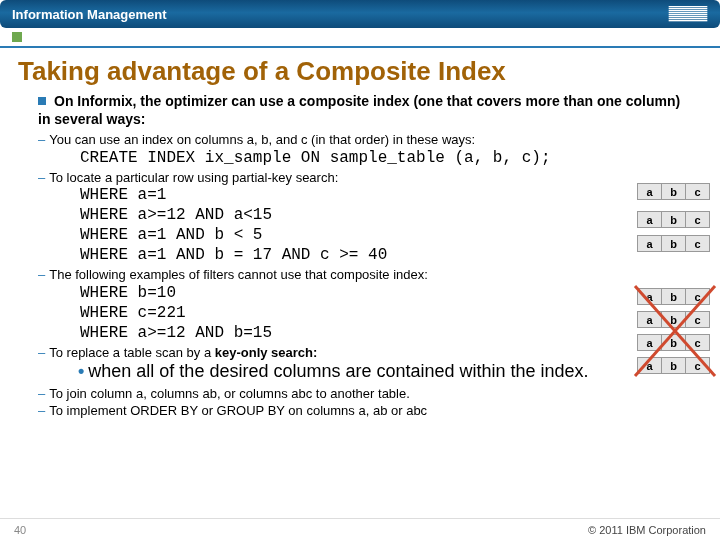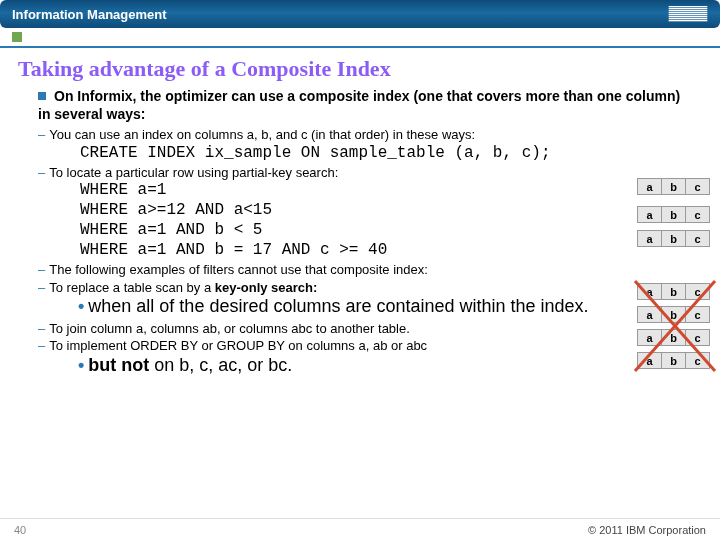--- a/index.html
+++ b/index.html
@@ -7,21 +7,21 @@
 
   .header-bar { width: 100%; height: 28px; background: linear-gradient(#0e4b7a, #1a6aa0 45%, #0e4b7a); display: flex; align-items: center; padding: 0 12px; color: #fff; position: relative; border-radius: 6px; }
   .header-title { font-size: 13px; font-weight: bold; }
   .ibm-logo { position: absolute; right: 12px; top: 50%; transform: translateY(-50%); display: flex; gap: 1px; }
   .ibm-logo svg { height: 16px; }
 
   .topic-bar { width: 100%; height: 20px; background: #fff; display: flex; align-items: center; padding: 0 12px; font-size: 11px; color: #333; border-bottom: 2px solid #2a7bb5; }
   .green-sq { width: 10px; height: 10px; background: #6fa84f; margin-right: 6px; }
   .topic-dash { margin: 0 4px; color: #2a7bb5; }
 
-  .slide-title { color: #8b5cf6; font-size: 22px; font-weight: bold; padding: 8px 18px 6px; font-family: Liberation Serif, serif; }
+  .slide-title { color: #a16207; font-size: 26px; font-weight: bold; padding: 8px 18px 6px; }
 
   .content { padding: 0 26px 0 38px; position: relative; }
 
   .bullet-sq { display: inline-block; width: 8px; height: 8px; background: #2a7bb5; margin-right: 8px; vertical-align: 1px; }
   .lvl1 { font-size: 14px; font-weight: bold; line-height: 1.25; padding-left: 0; margin-bottom: 4px; }
 
   .lvl2 { font-size: 13px; color: #000; line-height: 1.2; margin-top: 2px; }
   .lvl2 .dash { color: #2a7bb5; margin-right: 4px; }
 
   .lvl3 { font-size: 18px; color: #000; margin-left: 40px; line-height: 1.3; }
@@ -79,27 +79,29 @@
   <p class="lvl2"><span class="dash">–</span><span>You can use an index on columns a, b, and c (in that order) in these ways:</span></p>
   <div class="code">CREATE INDEX ix_sample ON sample_table (a, b, c);</div>
 
   <p class="lvl2"><span class="dash">–</span><span>To locate a particular row using partial-key search:</span></p>
   <div class="code">WHERE a=1
 WHERE a&gt;=12 AND a&lt;15
 WHERE a=1 AND b &lt; 5
 WHERE a=1 AND b = 17 AND c &gt;= 40</div>
 
   <p class="lvl2"><span class="dash">–</span><span>The following examples of filters cannot use that composite index:</span></p>
+  <div class="code">WHERE b=10
+WHERE c=221
+WHERE a&gt;=12 AND b=15</div>
 
   <p class="lvl2"><span class="dash">–</span><span>To replace a table scan by a </span><b>key-only search:</b></p>
   <p class="lvl3"><span class="dot">•</span><span>when all of the desired columns are contained within the index.</span></p>
 
   <p class="lvl2"><span class="dash">–</span><span>To join column a, columns ab, or columns abc to another table.</span></p>
   <p class="lvl2"><span class="dash">–</span><span>To implement ORDER BY or GROUP BY on columns a, ab or abc</span></p>
-  <p class="lvl3"><span class="dot">•</span><b>but not</b><span> on b, c, ac, or bc.</span></p>
 
   <table class="small-table" style="right:10px; top:90px;">
     <tbody>
         <tr class="hdr">
           <td>a</td>
           <td>b</td>
           <td>c</td>
         </tr>
   </tbody>
     </table>

